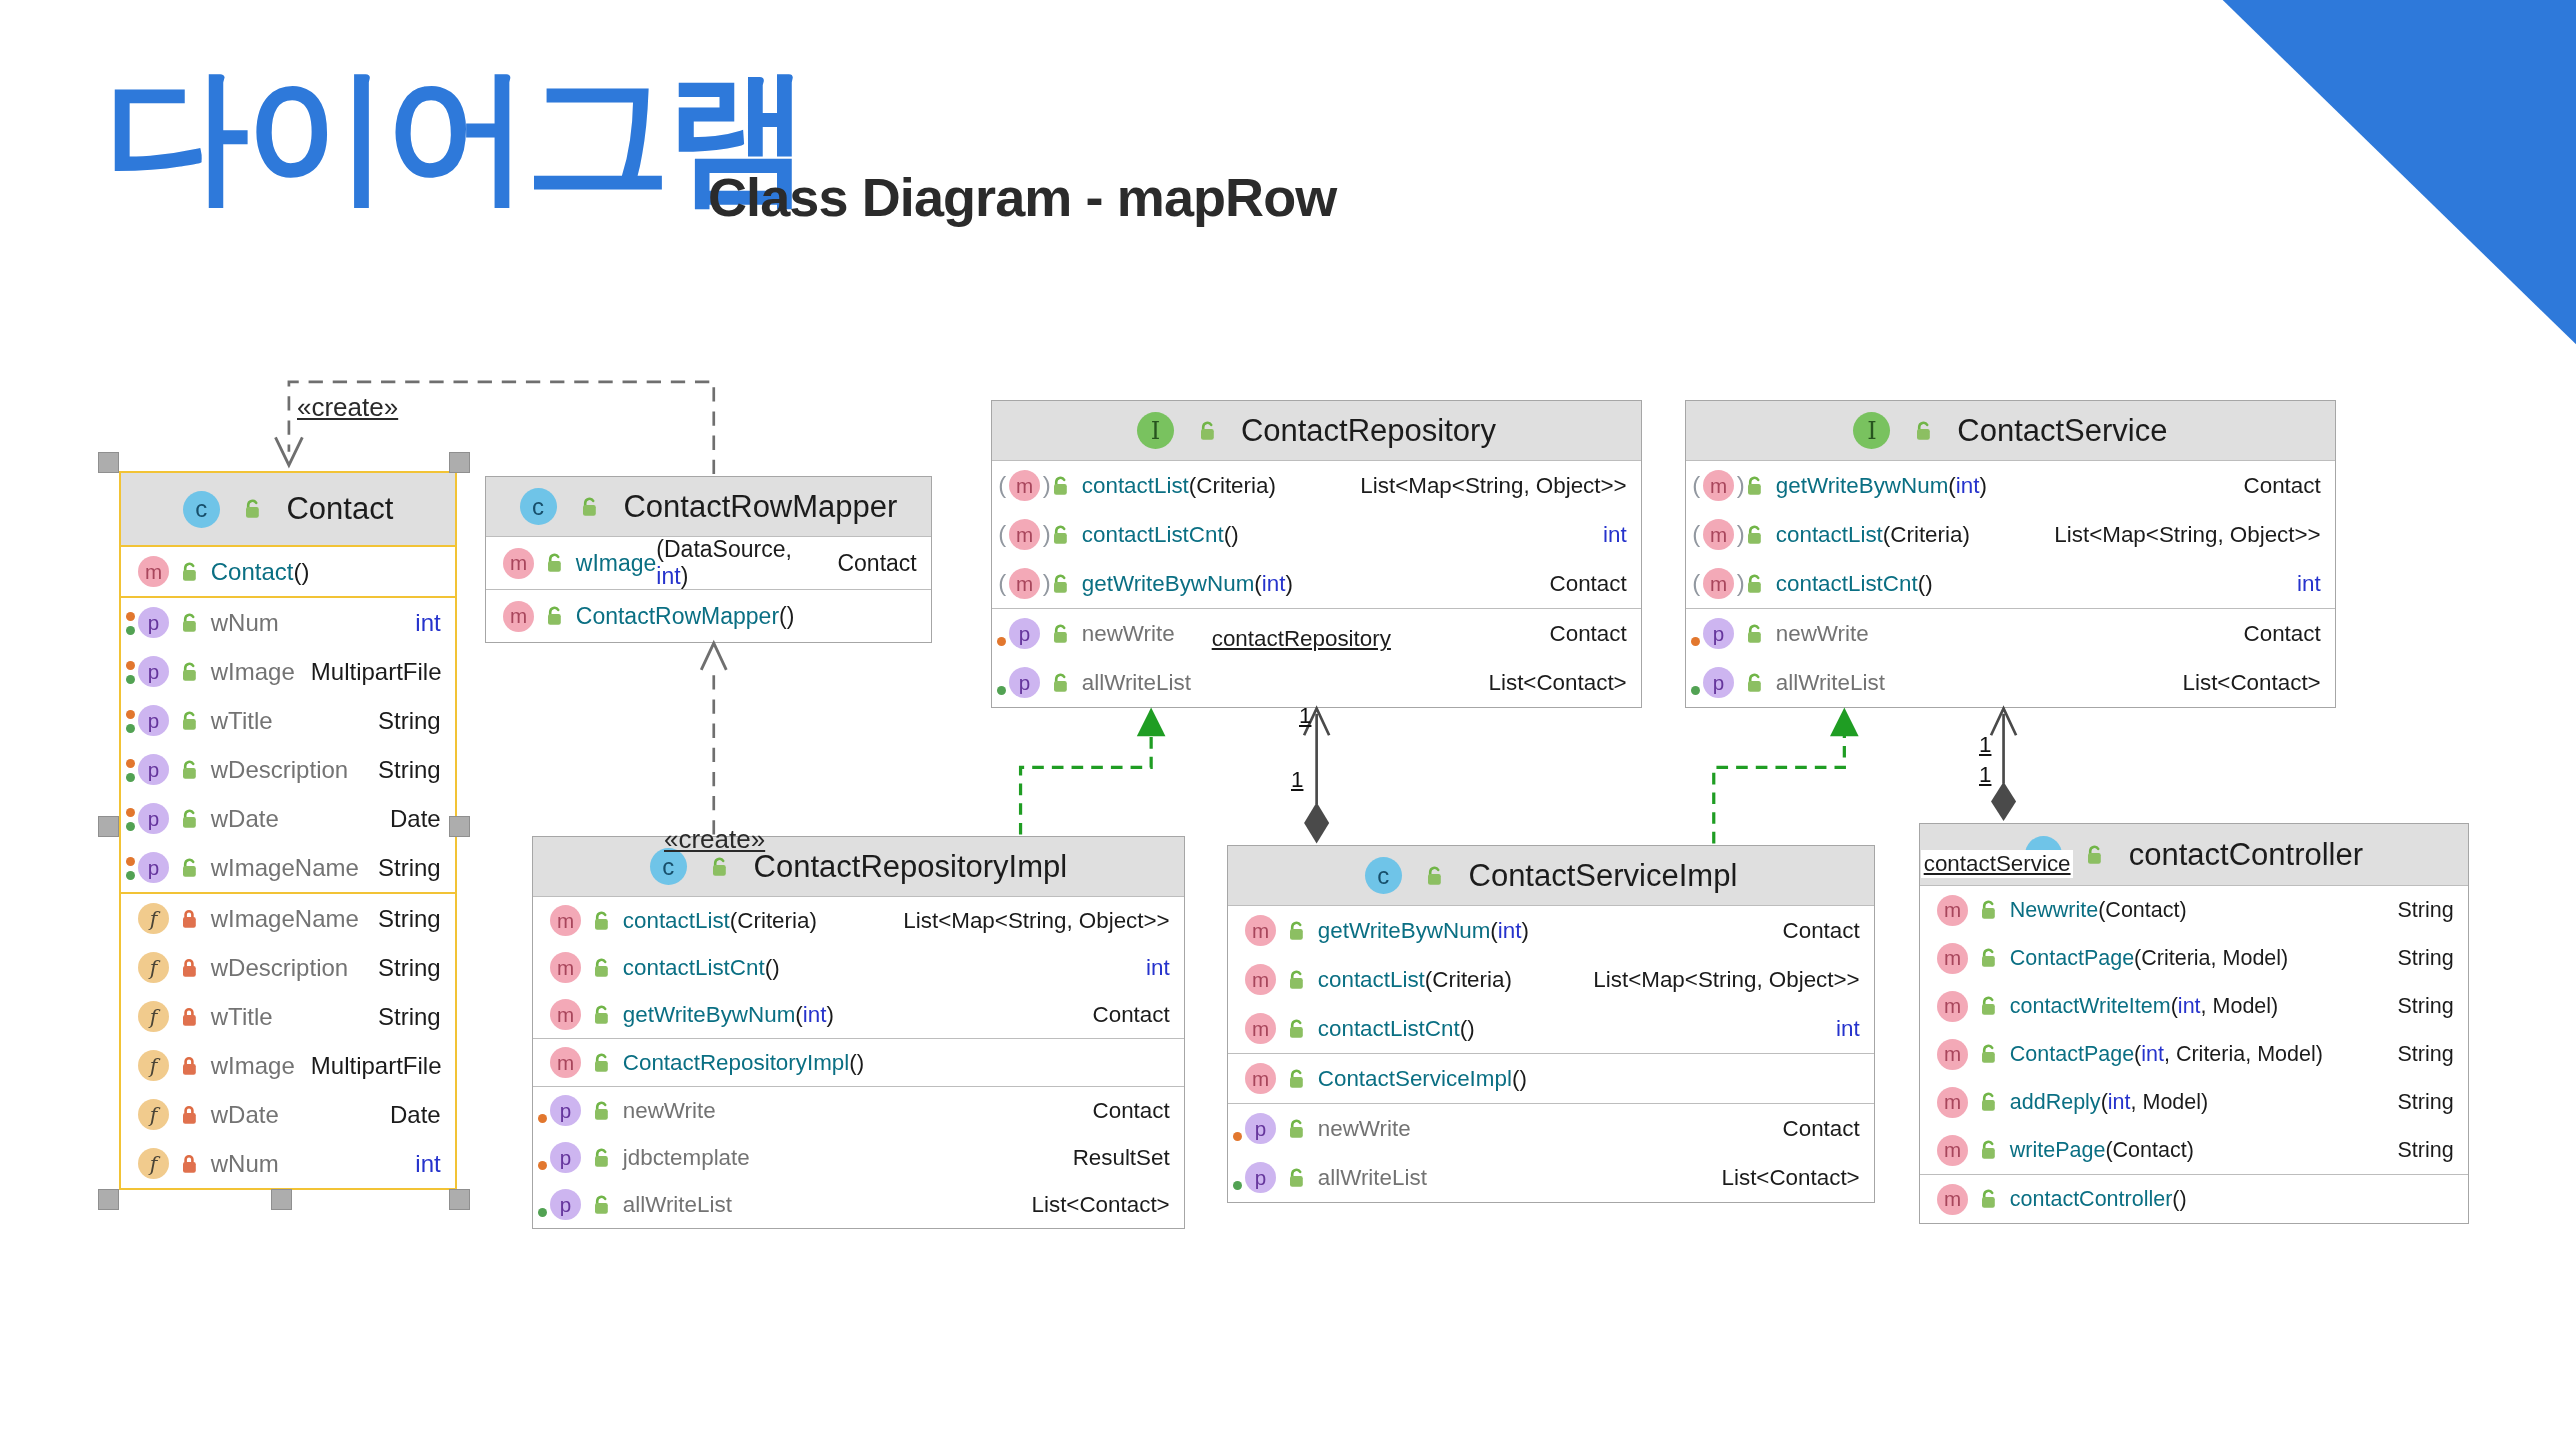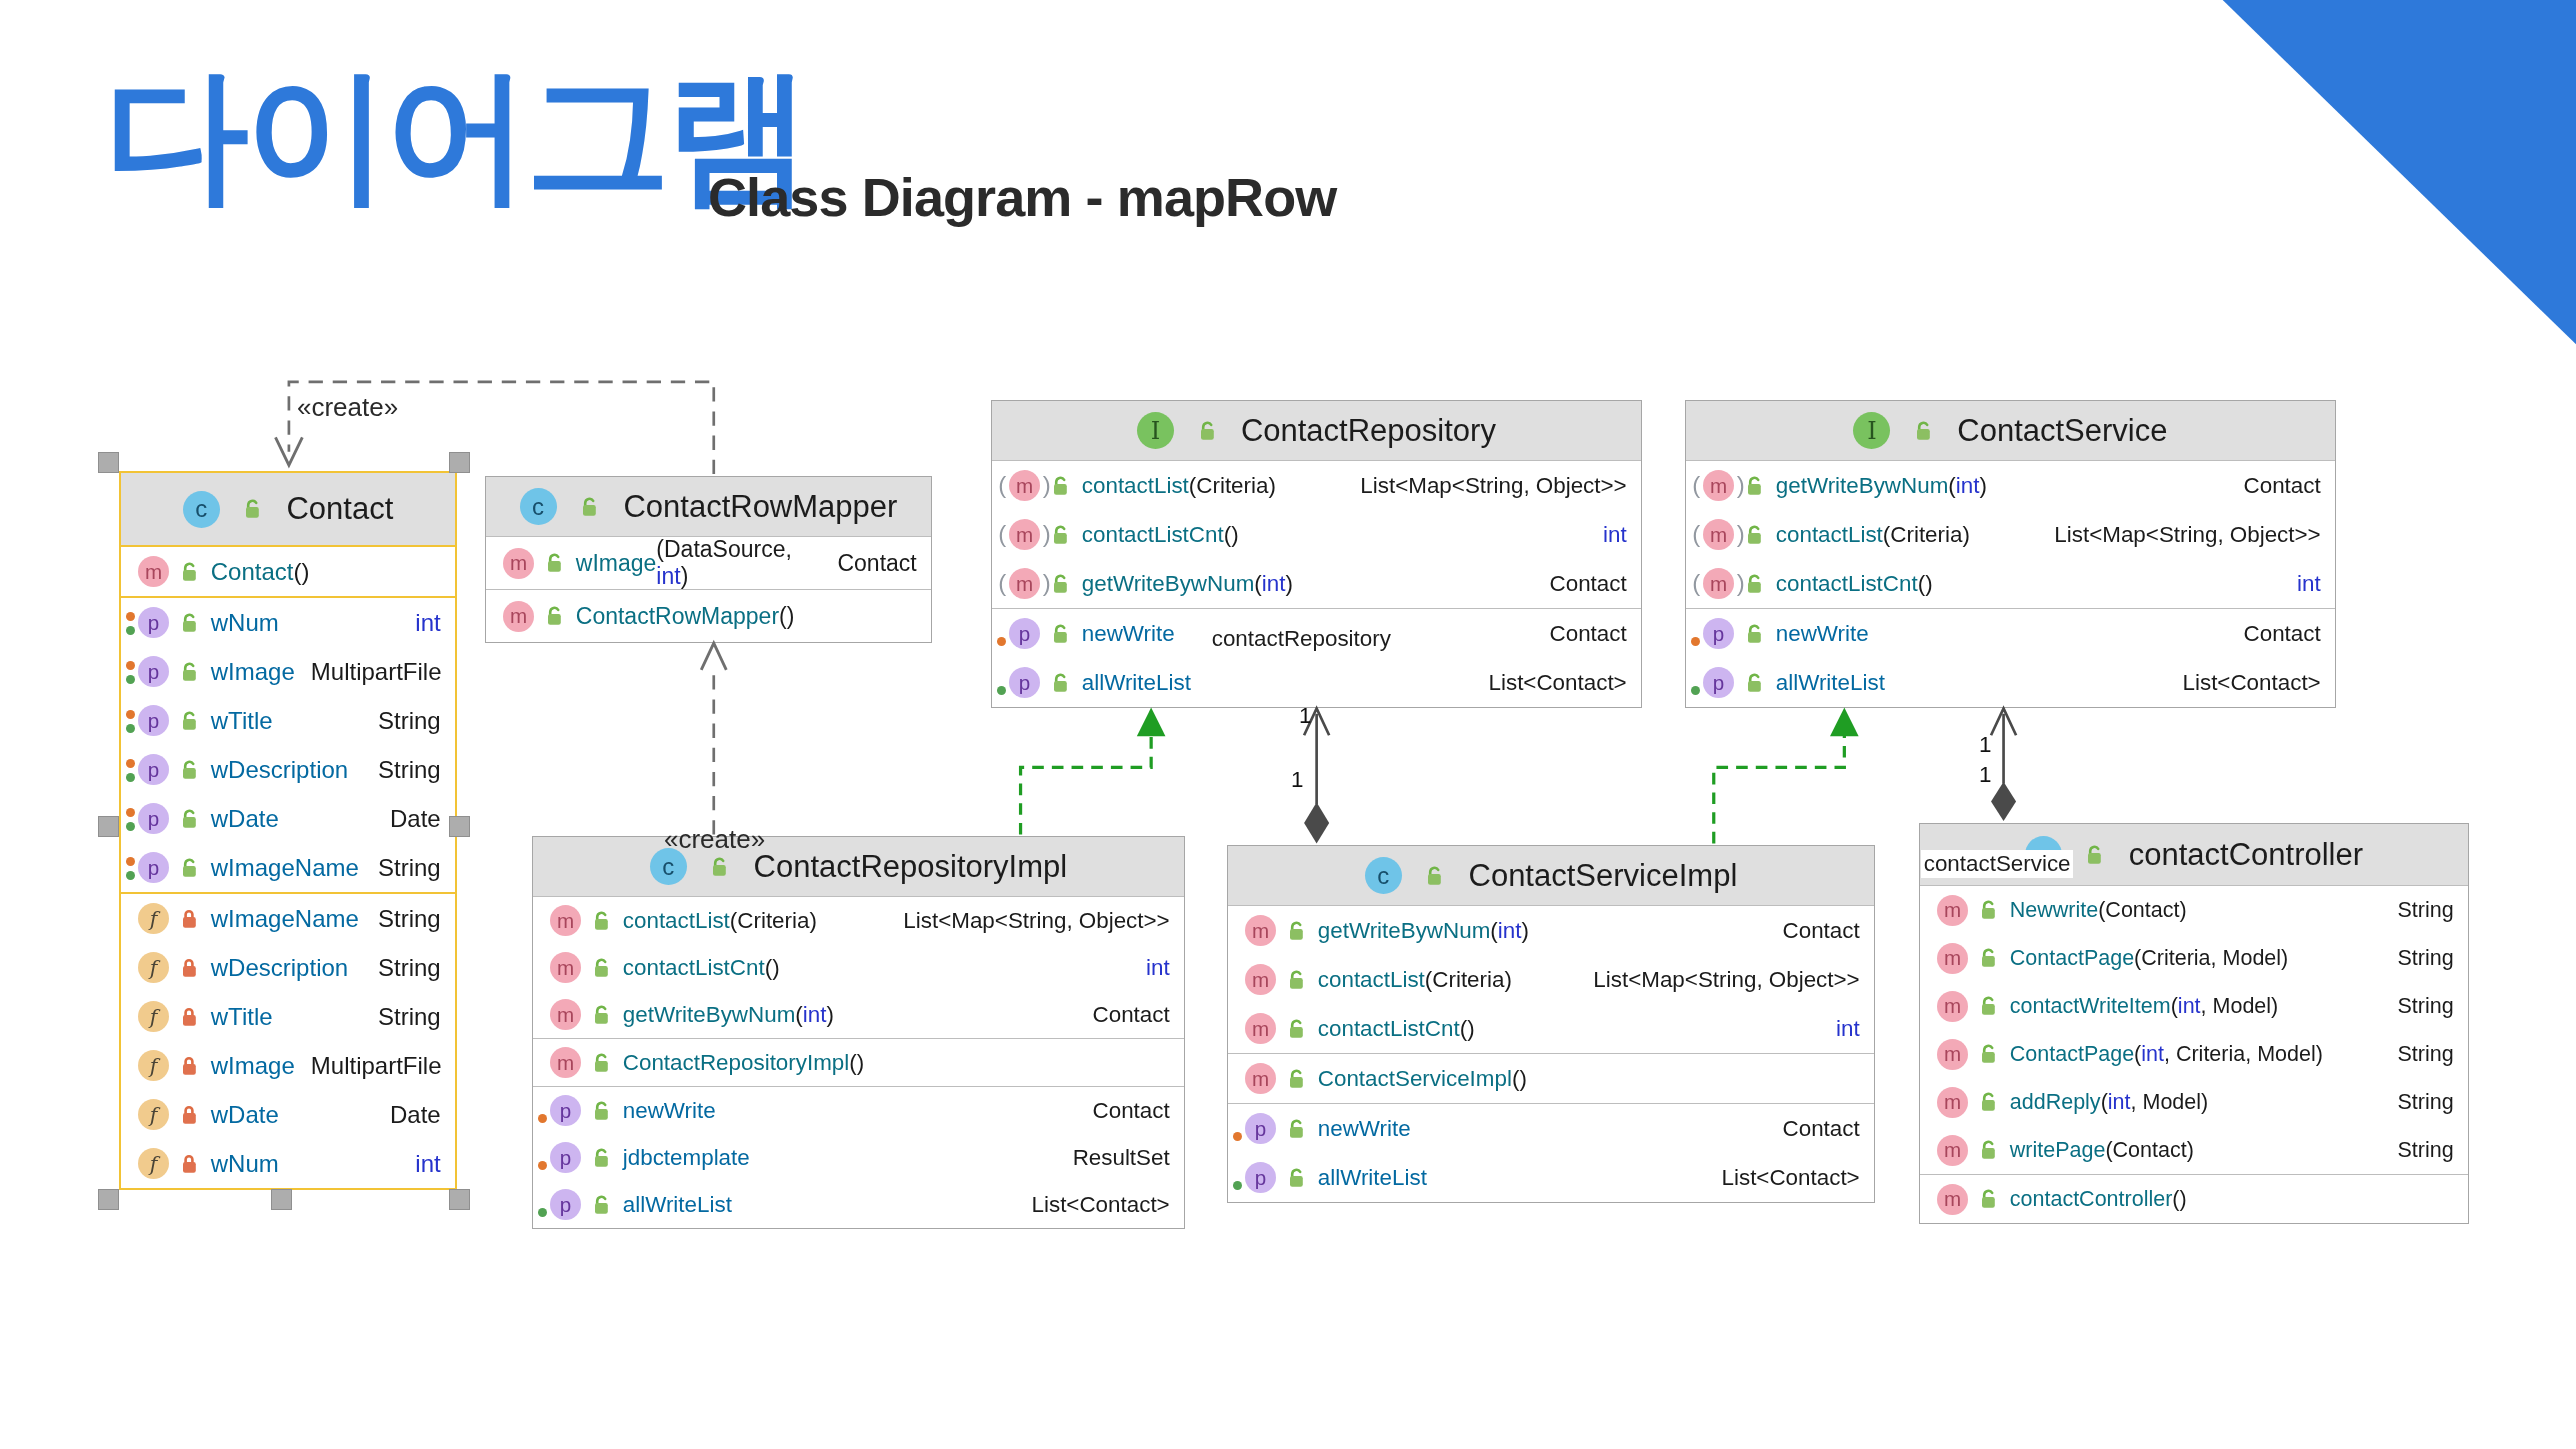--- a/index.html
+++ b/index.html
@@ -46,28 +46,28 @@
   .vis.m{background:#F3A9B7;color:#A8465C;}
   .vis.p{background:#CDB5F0;color:#65359C;}
   .vis.f{background:#F1CB8D;color:#4a4436;font-family:"DejaVu Serif",serif;font-style:italic;}
   .vis.hc{width:37px;height:37px;background:#6FC4E8;color:#174F6B;font-size:24px;}
   .vis.hi{width:37px;height:37px;background:#79C25F;color:#27541f;font-size:24px;font-family:"DejaVu Serif",serif;}
   .paren{position:absolute;top:0.9px;font-size:24px;color:#9298A0;font-weight:400;}
   .paren.l{left:-10.7px;}
   .paren.r{right:-10.7px;}
   .lock{margin:0 9.8px 0 8px;flex:0 0 auto;}
   .mname.method{color:#0A6F83;}
-  .mname.prop{color:#0369a1;}
+  .mname.prop{color:#737373;}
   .mparams{color:#1b1b1b;}
   .mparams .prim{color:#2633CC;}
   .spacer{flex:1 1 auto;min-width:16px;}
   .mtype{color:#1b1b1b;}
   .mtype.prim{color:#2633CC;}
   
-  .elabel{position:absolute;font-size:22.4px;color:#1d1d1d;white-space:nowrap;}
+  .elabel{position:absolute;font-size:22.4px;color:#1d1d1d;white-space:nowrap;text-decoration:underline;}
   .elabel.bg{background:#ffffff;padding:0.9px 2.7px;}
   .elabel.create{font-size:26px;color:#2a2a2a;}
   .elabel.mult{font-size:22.4px;color:#111;}
   
   .handle{
     position:absolute;width:19px;height:19px;background:#ADADAD;
     border:0.9px solid #8f8f8f;z-index:3;
   }
 </style>
 </head>

